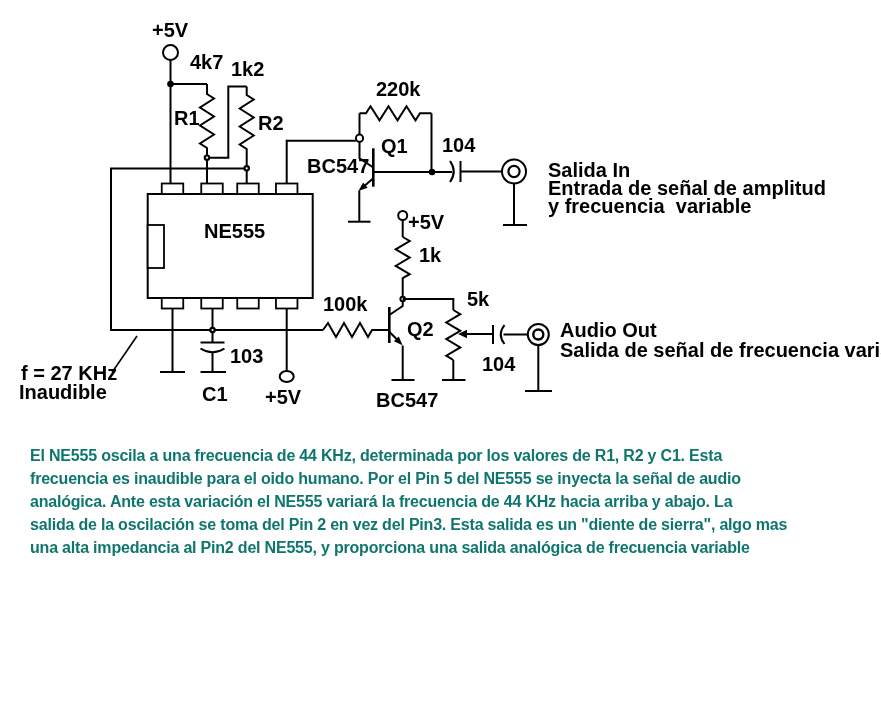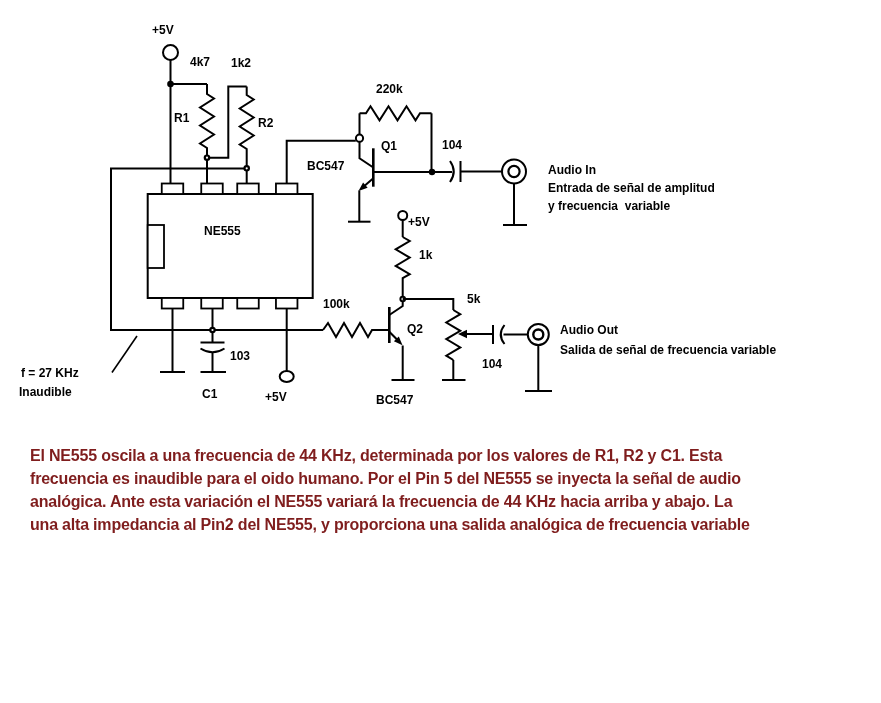--- a/index.html
+++ b/index.html
@@ -1,21 +1,21 @@
 <!DOCTYPE html>
 <html><head>
 <meta charset="utf-8">
 <style>
   html,body{margin:0;padding:0;background:#fff;}
   #page{position:relative;width:881px;height:703px;background:#ffffff;overflow:hidden;
         font-family:"Liberation Sans",sans-serif;color:#000;}
   #schematic-svg{position:absolute;left:0;top:0;}
-  .lbl{position:absolute;font-weight:bold;font-size:12px;line-height:18px;white-space:pre;color:#000;text-align:center;}
+  .lbl{position:absolute;font-weight:bold;font-size:20px;line-height:18px;white-space:pre;color:#000;text-align:center;}
   .desc{position:absolute;left:30px;top:444px;width:840px;font-weight:bold;font-size:16px;
-        line-height:23px;letter-spacing:-0.2px;color:#7f1d1d;}
+        line-height:23px;letter-spacing:-0.2px;color:#0f766e;}
   .desc div{white-space:nowrap;}
   .sig{position:absolute;left:30px;top:652px;font-weight:bold;font-size:16.5px;color:#000;}
 </style>
 </head>
 <body>
 
 <div id="page">
 
   <svg id="schematic-svg" width="881" height="430" viewBox="0 0 881 430" fill="none" stroke="#000" stroke-width="2" stroke-linecap="butt" stroke-linejoin="miter">
 
@@ -163,28 +163,28 @@
       <circle cx="207" cy="157.7" r="1.1" fill="#fff"></circle>
       <circle cx="246.7" cy="168.3" r="3.3" fill="#000"></circle>
       <circle cx="246.7" cy="168.3" r="1.1" fill="#fff"></circle>
       <circle cx="212.5" cy="330" r="3.3" fill="#000"></circle>
       <circle cx="212.5" cy="330" r="1.1" fill="#fff"></circle>
     </g>
   </svg>
 
   <div class="lbl" style="left:152px;top:21px">+5V</div>
   <div class="lbl" style="left:190px;top:53px">4k7</div>
-  <div class="lbl" style="left:231px;top:54px">1k2</div>
+  <div class="lbl" style="left:231px;top:60px">1k2</div>
   <div class="lbl" style="left:174px;top:109px">R1</div>
   <div class="lbl" style="left:258px;top:114px">R2</div>
   <div class="lbl" style="left:376px;top:80px">220k</div>
   <div class="lbl" style="left:381px;top:137px">Q1</div>
   <div class="lbl" style="left:307px;top:157px">BC547</div>
   <div class="lbl" style="left:442px;top:136px">104</div>
-  <div class="lbl" style="left:548px;top:161px">Audio In</div>
+  <div class="lbl" style="left:548px;top:161px">Salida In</div>
   <div class="lbl" style="left:548px;top:179px">Entrada de señal de amplitud</div>
   <div class="lbl" style="left:548px;top:197px">y frecuencia  variable</div>
   <div class="lbl" style="left:204px;top:222px">NE555</div>
   <div class="lbl" style="left:408px;top:213px">+5V</div>
   <div class="lbl" style="left:419px;top:246px">1k</div>
   <div class="lbl" style="left:323px;top:295px">100k</div>
   <div class="lbl" style="left:467px;top:290px">5k</div>
   <div class="lbl" style="left:407px;top:320px">Q2</div>
   <div class="lbl" style="left:376px;top:391px">BC547</div>
   <div class="lbl" style="left:482px;top:355px">104</div>
@@ -193,17 +193,18 @@
   <div class="lbl" style="left:21px;top:364px">f = 27 KHz</div>
   <div class="lbl" style="left:19px;top:383px">Inaudible</div>
   <div class="lbl" style="left:230px;top:347px">103</div>
   <div class="lbl" style="left:202px;top:385px">C1</div>
   <div class="lbl" style="left:265px;top:388px">+5V</div>
 
   <div class="desc">
     <div>El NE555 oscila a una frecuencia de 44 KHz, determinada por los valores de R1, R2 y C1. Esta</div>
     <div>frecuencia es inaudible para el oido humano. Por el Pin 5 del NE555 se inyecta la señal de audio</div>
     <div>analógica. Ante esta variación el NE555 variará la frecuencia de 44 KHz hacia arriba y abajo. La</div>
+    <div>salida de la oscilación se toma del Pin 2 en vez del Pin3. Esta salida es un "diente de sierra", algo mas</div>
     <div>una alta impedancia al Pin2 del NE555, y proporciona una salida analógica de frecuencia variable</div>
   </div>
 
 
 </div>
 
 </body></html>

